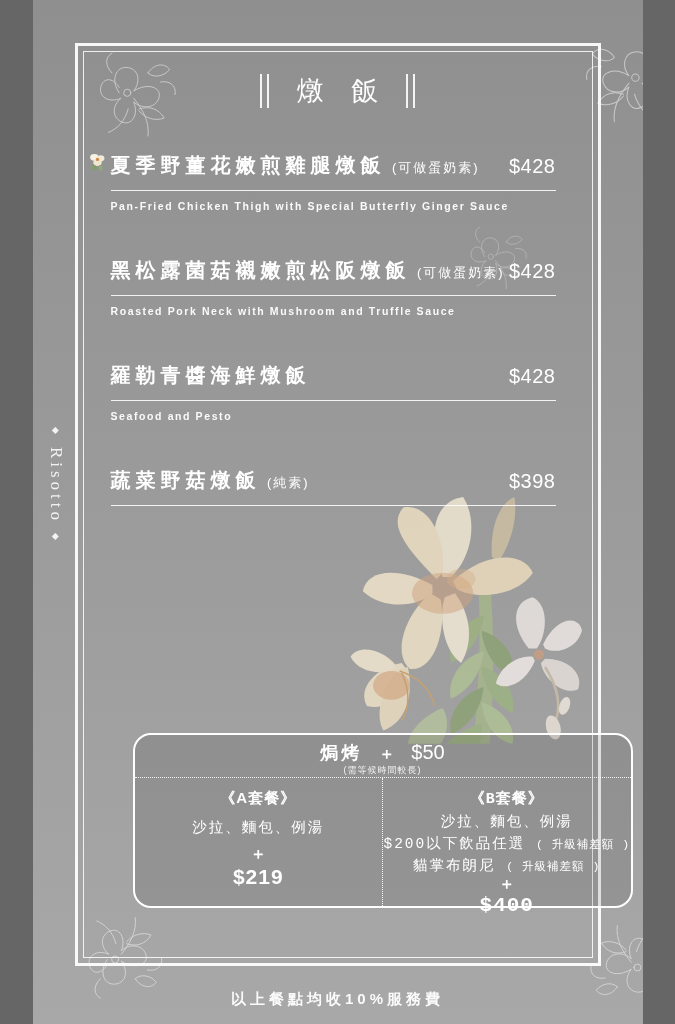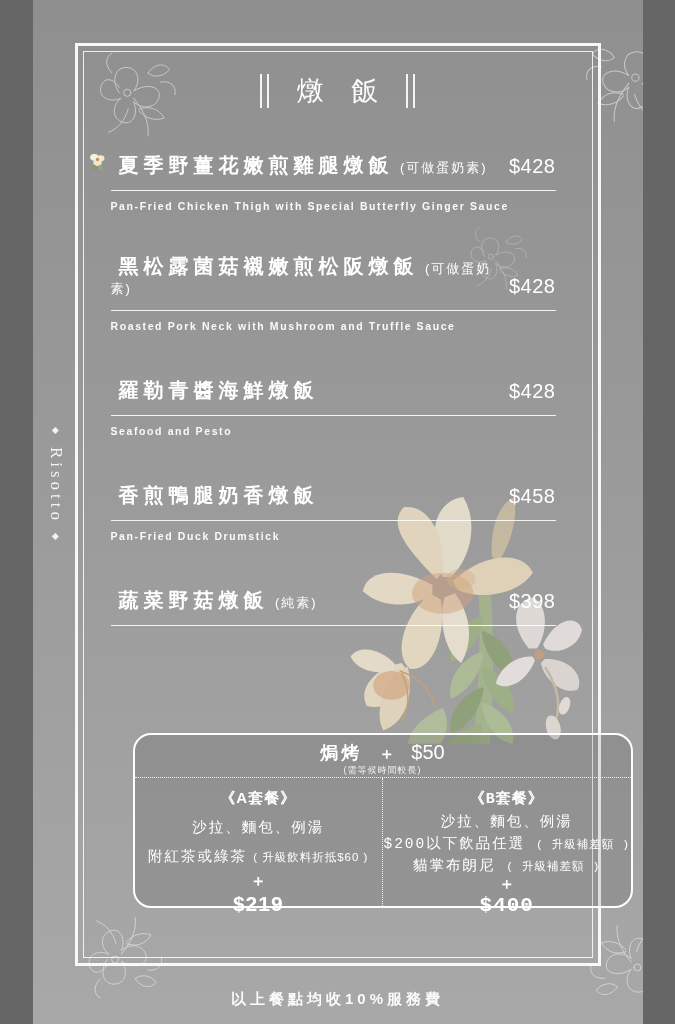--- a/index.html
+++ b/index.html
@@ -26,21 +26,21 @@
   .side-label { position:absolute; left:-43px; top:472px; width:130px; height:22px;
     transform:rotate(90deg); text-align:center; white-space:nowrap;
     font-family:"Liberation Serif", serif; font-size:17px; letter-spacing:4px;
     color:rgba(255,255,255,.88); }
   .side-label .diamond { font-size:9px; vertical-align:2px; margin:0 9px; }
   
   .menu { position:absolute; left:78px; right:87px; top:148px; z-index:2; }
   .item { margin-bottom:41px; position:relative; }
   .item-head { display:flex; justify-content:space-between; align-items:flex-end;
     padding-bottom:12px; border-bottom:1px solid rgba(255,255,255,.88); }
-  .dish-name { font-size:20px; font-weight:700; letter-spacing:5px; color:#fff; line-height:26px;margin-left:8px; }
+  .dish-name { font-size:20px; font-weight:700; letter-spacing:5px; color:#fff; line-height:26px; }
   .dish-note { font-size:13px; font-weight:400; letter-spacing:2px; margin-left:2px; }
   .dish-price { font-size:20px; font-weight:400; letter-spacing:.5px; color:#fff; line-height:24px;margin-top:6px; }
   .dish-en { margin-top:9px; font-size:10.5px; font-weight:700; letter-spacing:1.6px;
     color:#fafafa; }
   .dish-icon { position:absolute; left:-24px; top:3px; width:21px; height:21px; }
   
   .main-flower { position:absolute; left:295px; top:462px; z-index:1; pointer-events:none; }
   
   .addon-box { position:absolute; left:100px; top:733px; width:500px; height:175px;
     border:2px solid #ffffff; border-radius:18px; background:rgba(0,0,0,.10);
@@ -201,30 +201,20 @@
       <div class="item-head">
         <div>
           <span class="dish-name">羅勒青醬海鮮燉飯</span>
           <span class="dish-note"></span>
         </div>
         <span class="dish-price">$428</span>
       </div>
       <div class="dish-en">Seafood and Pesto</div>
     </div>
 
-    <div class="item">
-      <div class="item-head">
-        <div>
-          <span class="dish-name">香煎鴨腿奶香燉飯</span>
-          <span class="dish-note"></span>
-        </div>
-        <span class="dish-price">$458</span>
-      </div>
-      <div class="dish-en">Pan-Fried Duck Drumstick</div>
-    </div>
 
     <div class="item">
       <div class="item-head">
         <div>
           <span class="dish-name">蔬菜野菇燉飯</span>
           <span class="dish-note">(純素)</span>
         </div>
         <span class="dish-price">$398</span>
       </div>
     </div>
@@ -235,24 +225,20 @@
     <div class="addon-header">
       <span class="addon-title">焗烤</span>
       <span class="addon-plus">＋</span>
       <span class="addon-price">$50</span>
       <div class="addon-note">(需等候時間較長)</div>
     </div>
     <div class="addon-cols">
       <div class="addon-col col-a">
         <div class="set-title">《A套餐》</div>
         <div class="set-line">沙拉、麵包、例湯</div>
-        <div class="set-line line2">
-          <span>附紅茶或綠茶</span>
-          <span class="set-note">( 升級飲料折抵$60 )</span>
-        </div>
         <div class="set-plus">＋</div>
         <div class="set-price">$219</div>
       </div>
       <div class="addon-col col-b">
         <div class="set-title">《B套餐》</div>
         <div class="set-line">沙拉、麵包、例湯</div>
         <div class="set-line">
           <span>$200以下飲品任選</span>
           <span class="set-note">( 升級補差額 )</span>
         </div>

